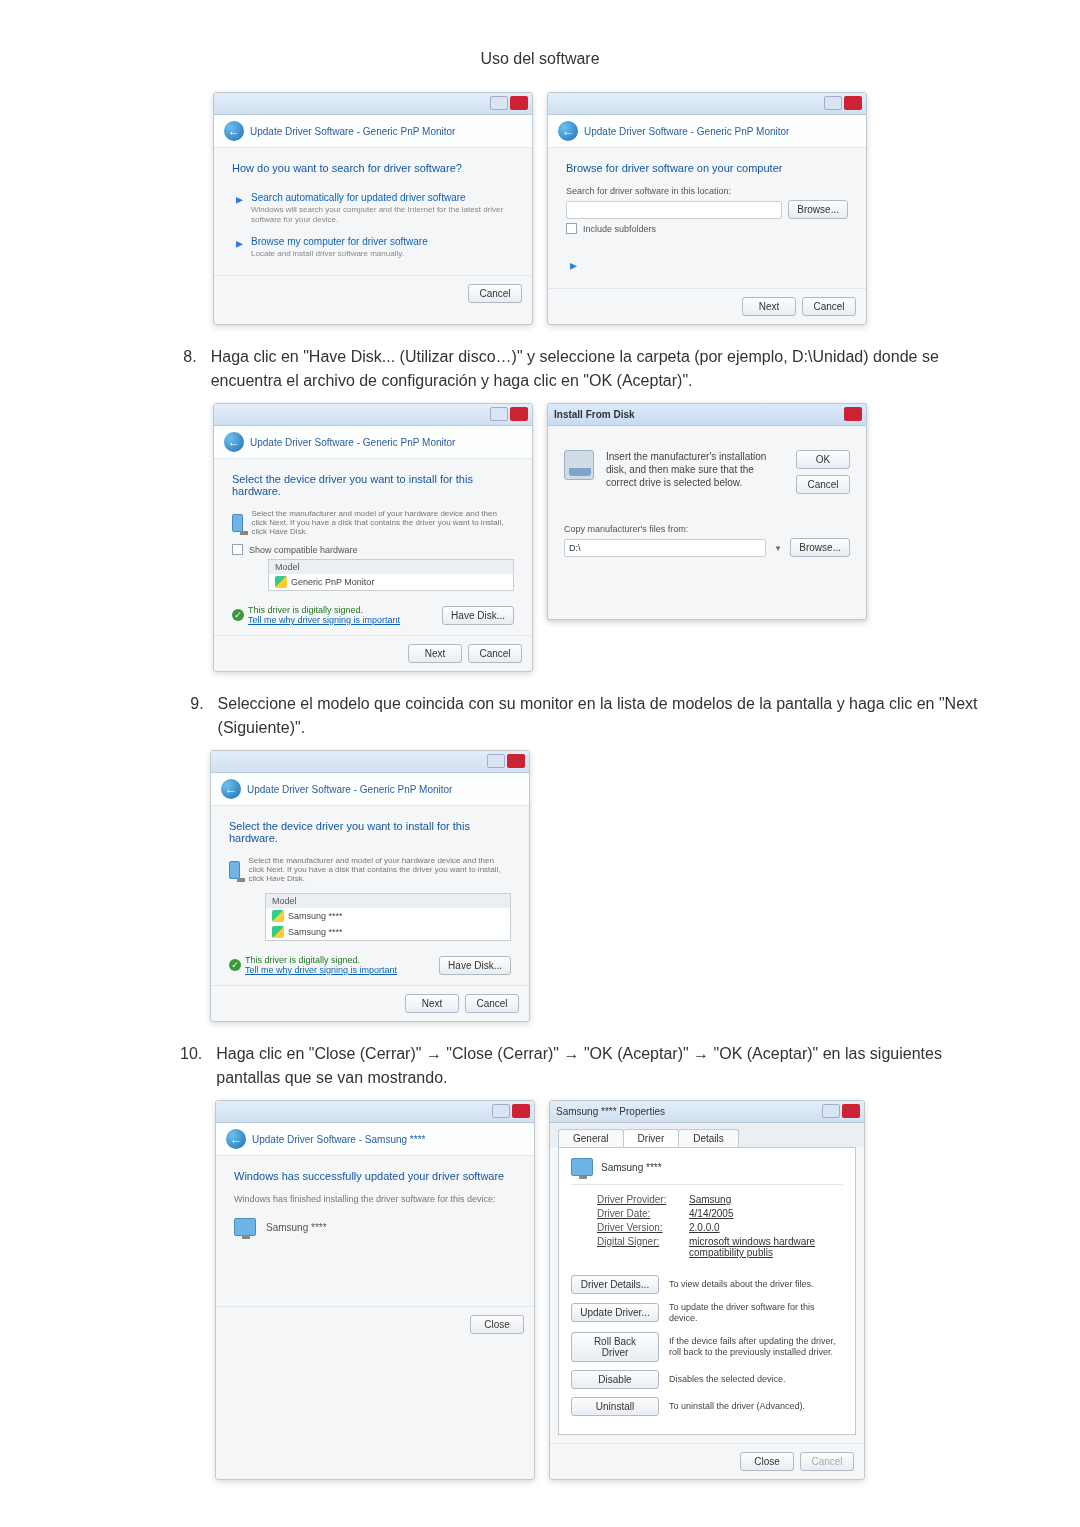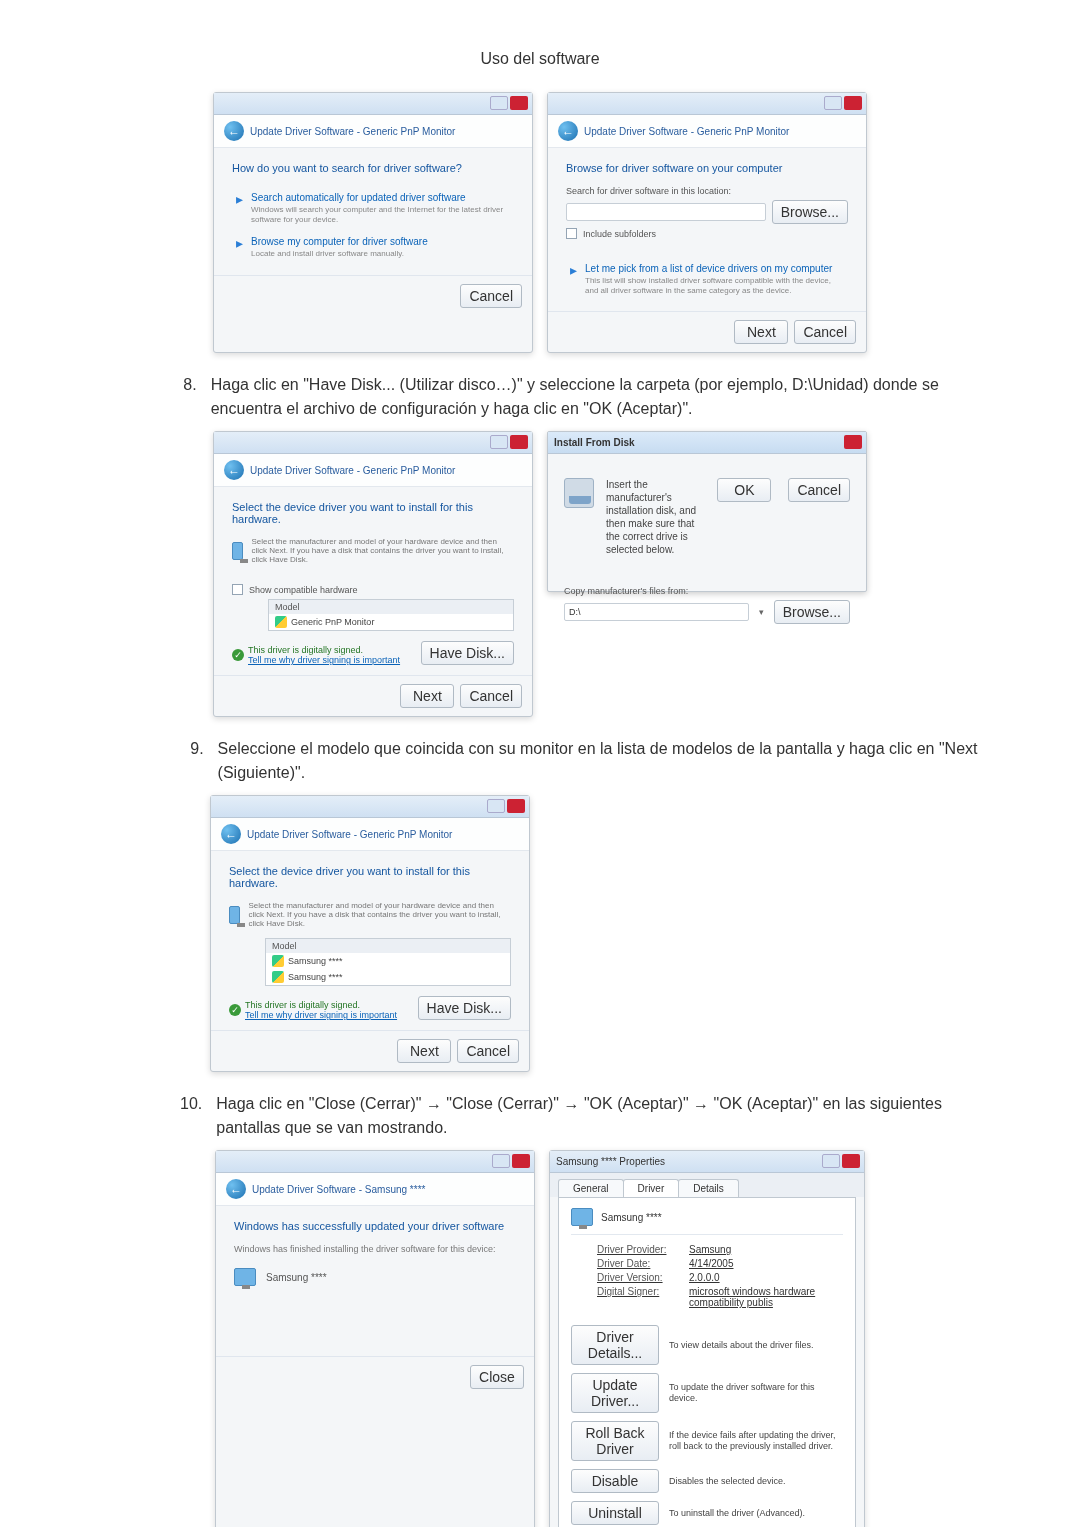--- a/index.html
+++ b/index.html
@@ -25,38 +25,38 @@
     .back-circle { width: 20px; height: 20px; border-radius: 50%; background: radial-gradient(circle at 30% 30%, #6fc0f0, #1b6fb0); display: flex; align-items: center; justify-content: center; color: #fff; font-size: 12px; }
     .crumb-text { color: #2a5d9e; font-size: 10px; }
     .body-area { padding: 14px 18px 10px; min-height: 120px; }
     .heading { color: #1657a0; font-size: 11px; margin-bottom: 12px; }
     .option { display: flex; gap: 8px; padding: 6px 4px; }
     .option .bullet { color: #2a7ed6; font-size: 14px; line-height: 1; }
     .option .opt-body { flex: 1; }
     .opt-title { color: #0b63b8; font-size: 10px; }
     .opt-sub { color: #888; font-size: 8px; line-height: 1.2; margin-top: 2px; }
     .footer { display: flex; justify-content: flex-end; gap: 6px; padding: 8px 10px; border-top: 1px solid #e0e6ee; }
-    .btn { min-width: 54px; padding: 3px 8px; font-size: 14px; background: linear-gradient(#fdfdfd,#e8edf3); border: 1px solid #b0bac4; border-radius: 3px; text-align: center; color: #333; }
+    .btn { min-width: 54px; padding: 3px 8px; font-size: 10px; background: linear-gradient(#fdfdfd,#e8edf3); border: 1px solid #b0bac4; border-radius: 3px; text-align: center; color: #333; }
     .label-row { display: flex; align-items: center; gap: 6px; margin: 4px 0; font-size: 9px; color: #555; }
     .field { flex: 1; height: 18px; background: #fff; border: 1px solid #c6ced6; border-radius: 2px; padding: 0 4px; font-size: 9px; display: flex; align-items: center; color: #333; }
     .checkbox { width: 11px; height: 11px; border: 1px solid #94a4b4; background: #fff; }
     .list-box { border: 1px solid #c6ced6; background: #fff; margin-top: 4px; margin-left: 36px; }
     .list-header { background: #ebeff4; padding: 2px 6px; font-size: 9px; color: #555; }
     .list-item { padding: 2px 6px; font-size: 9px; display: flex; align-items: center; gap: 4px; }
     .shield { width: 12px; height: 12px; background: linear-gradient(135deg,#3c8 50%,#fc3 50%); border-radius: 2px; }
     .signed { color: #247524; font-size: 9px; display: flex; align-items: center; gap: 4px; margin-top: 14px;}
     .signed .link { color: #0b63b8; text-decoration: underline; }
     .dlg { background: #f4f6f8; border: 1px solid #c0c8d0; border-radius: 2px; box-shadow: 0 2px 6px rgba(0,0,0,0.2); font-size: 10px; }
     .dlg .titlebar { background: linear-gradient(#dbeaf9,#c7dcf1); font-weight: bold; }
     .dlg-body { padding: 24px 16px; }
     .dlg-row { display: flex; align-items: flex-start; gap: 12px; }
     .disk-icon { width: 30px; height: 30px; background: #d0dbe6; border: 1px solid #9fb2c5; border-radius: 3px; position: relative; }
     .disk-icon::after { content:""; position:absolute; left:4px; top:17px; width:22px; height:8px; background:#7ea4c9; border-radius:0 0 3px 3px; }
     .dlg-text { font-size: 10px; color: #444; line-height: 1.3; flex: 1; }
-    .dlg-btns { display: flex; flex-direction: row; gap: 17px; }
+    .dlg-btns { display: flex; flex-direction: column; gap: 6px; }
     .prop { width: 316px; background: #f4f6f8; border: 1px solid #c0c8d0; border-radius: 3px; box-shadow: 0 2px 6px rgba(0,0,0,0.15); font-size: 10px; }
     .tabstrip { display: flex; gap: 0; padding: 6px 8px 0; background: #ebeff4; }
     .tab { padding: 3px 14px; font-size: 10px; border: 1px solid #c0c8d0; border-bottom: none; background: #f7f9fb; margin-right: -1px; border-radius: 3px 3px 0 0; color: #333; }
     .tab.active { background: #fff; font-weight: normal; position: relative; z-index: 1; }
     .tabbody { background: #fff; border: 1px solid #c0c8d0; margin: 0 8px 8px; padding: 10px 12px; }
     .dev { display: flex; align-items: center; gap: 8px; padding-bottom: 8px; border-bottom: 1px solid #e2e8ef; }
     .mon-icon { width: 22px; height: 18px; background: #6fb4e6; border: 1px solid #4a8cc0; border-radius: 2px; position: relative; }
     .mon-icon::after { content:""; position:absolute; left:7px; bottom:-4px; width:8px; height:4px; background:#888; }
     .kv { display: flex; font-size: 10px; margin: 3px 0; text-decoration: underline; }
     .kv .k { width: 92px; color: #555; }
@@ -124,24 +124,20 @@
       <div class="label-row">
           <div class="field"></div>
           <div class="btn" style="min-width:44px">Browse...</div>
         </div>
       <div class="label-row">
           <div class="checkbox"></div>
           <span>Include subfolders</span>
         </div>
       <div class="option" style="margin-top:18px">
           <div class="bullet">▸</div>
-          <div class="opt-body">
-            <div class="opt-title">Let me pick from a list of device drivers on my computer</div>
-            <div class="opt-sub">This list will show installed driver software compatible with the device, and all driver software in the same category as the device.</div>
-          </div>
         </div>
     </div>
     <div class="footer">
         <div class="btn">Next</div>
         <div class="btn">Cancel</div>
       </div>
   </div>
 </div>
 
 <div class="instr">
@@ -160,21 +156,21 @@
     <div class="crumb">
         <div class="back-circle">←</div>
         <div class="crumb-text">Update Driver Software - Generic PnP Monitor</div>
       </div>
     <div class="body-area">
       <div class="heading">Select the device driver you want to install for this hardware.</div>
       <div class="label-row" style="gap:8px">
           <div class="mon-icon"></div>
           <div style="font-size:8px;color:#777">Select the manufacturer and model of your hardware device and then click Next. If you have a disk that contains the driver you want to install, click Have Disk.</div>
         </div>
-      <div class="label-row" style="margin-top:20px">
+      <div class="label-row" style="margin-top:8px">
           <div class="checkbox"></div>
           <span>Show compatible hardware</span>
         </div>
       <div class="list-box">
         <div class="list-header">Model</div>
         <div class="list-item">
             <div class="shield"></div>
             <span>Generic PnP Monitor</span>
           </div>
       </div>
@@ -185,21 +181,21 @@
           </div>
         <div class="btn">Have Disk...</div>
       </div>
     </div>
     <div class="footer">
         <div class="btn">Next</div>
         <div class="btn">Cancel</div>
       </div>
   </div>
 
-  <div class="dlg" style="width:320px;height:161px">
+  <div class="dlg" style="width:320px;height:217px">
     <div class="titlebar">
         <span>Install From Disk</span>
         <div class="controls">
           <div class="winbtn x"></div>
         </div>
       </div>
     <div class="dlg-body">
       <div class="dlg-row">
         <div class="disk-icon"></div>
         <div class="dlg-text">Insert the manufacturer's installation disk, and then make sure that the correct drive is selected below.</div>

